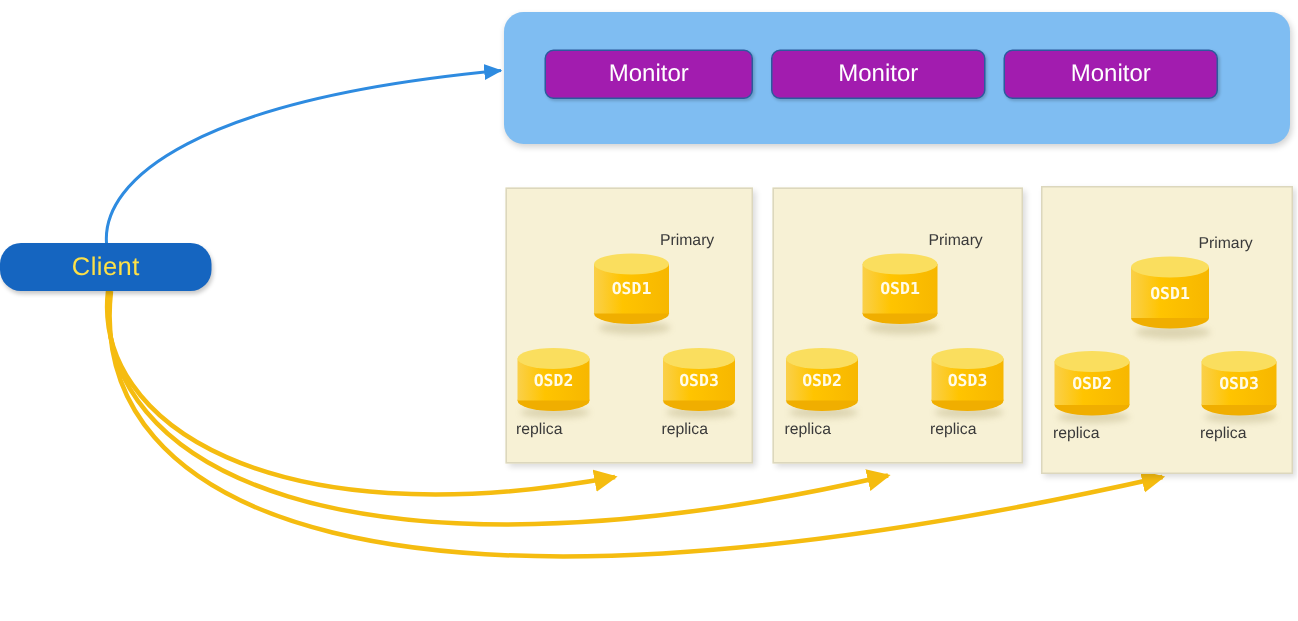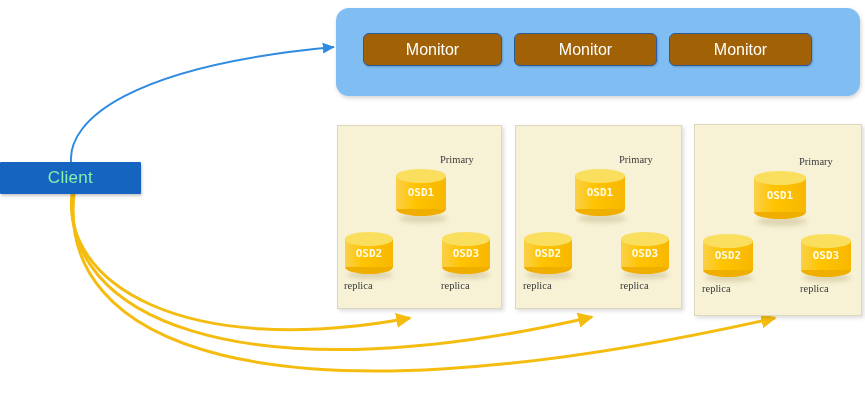--- a/index.html
+++ b/index.html
@@ -6,31 +6,31 @@
   body{width:865px;height:414px;overflow:hidden;
        font-family:"Liberation Sans",sans-serif;}
   #stage{position:relative;width:865px;height:414px;background:#fff;}
 
   
   #arrows{position:absolute;left:0;top:0;width:865px;height:414px;
           pointer-events:none;}
 
   
   .client-box{position:absolute;left:0px;top:162px;width:141px;height:32px;
-    background:#1565C0;border-radius:1px;color:#86efac;
+    background:#1565C0;border-radius:14px;color:#fde047;
     display:flex;align-items:center;justify-content:center;
     font-size:17px;letter-spacing:.3px;
     box-shadow:1px 2px 3px rgba(0,0,0,.22);}
 
   
   .mon-panel{position:absolute;left:336px;top:8px;width:524px;height:88px;
     background:#7FBDF2;border-radius:13px;
     box-shadow:1px 2px 4px rgba(0,0,0,.18);}
   .mon-box{position:absolute;top:33px;height:31px;
-    background:#a16207;border:1.3px solid #2C5A9E;border-radius:6px;
+    background:#a21caf;border:1.3px solid #2C5A9E;border-radius:6px;
     color:#fff;display:flex;align-items:center;justify-content:center;
     font-size:16px;box-shadow:1px 1px 2px rgba(0,0,0,.18);}
   .mon1{left:363px;width:137px;}
   .mon2{left:514px;width:141px;}
   .mon3{left:669px;width:141px;}
 
   
   .node{position:absolute;background:#F7F1D5;
         border:1px solid #DCD7BD;
         box-shadow:2px 2px 4px rgba(0,0,0,.14);}
@@ -48,21 +48,21 @@
   .cyl .bot{position:absolute;left:0;bottom:0;width:100%;height:14px;
     border-radius:50%;background:#F0AE00;}
   .cyl .lbl{position:absolute;left:0;top:0;width:100%;height:100%;
     display:flex;align-items:center;justify-content:center;
     color:#FFFBE8;font-family:"DejaVu Sans Mono",monospace;
     font-size:11px;z-index:4;}
   .cyl-shadow{position:absolute;border-radius:50%;
     background:rgba(120,105,40,.20);filter:blur(2px);}
 
   
-  .cap{position:absolute;font-family:Liberation Serif, serif;
+  .cap{position:absolute;font-family:Liberation Sans, sans-serif;
        font-size:10.5px;color:#3A3A3A;white-space:nowrap;}
 </style>
 </head>
 <body>
 
 <div id="stage">
 
   <svg id="arrows" viewBox="0 0 865 414">
     <defs>
       <marker id="blueHead" markerWidth="7" markerHeight="7" refX="5.6" refY="3" orient="auto" markerUnits="strokeWidth">

